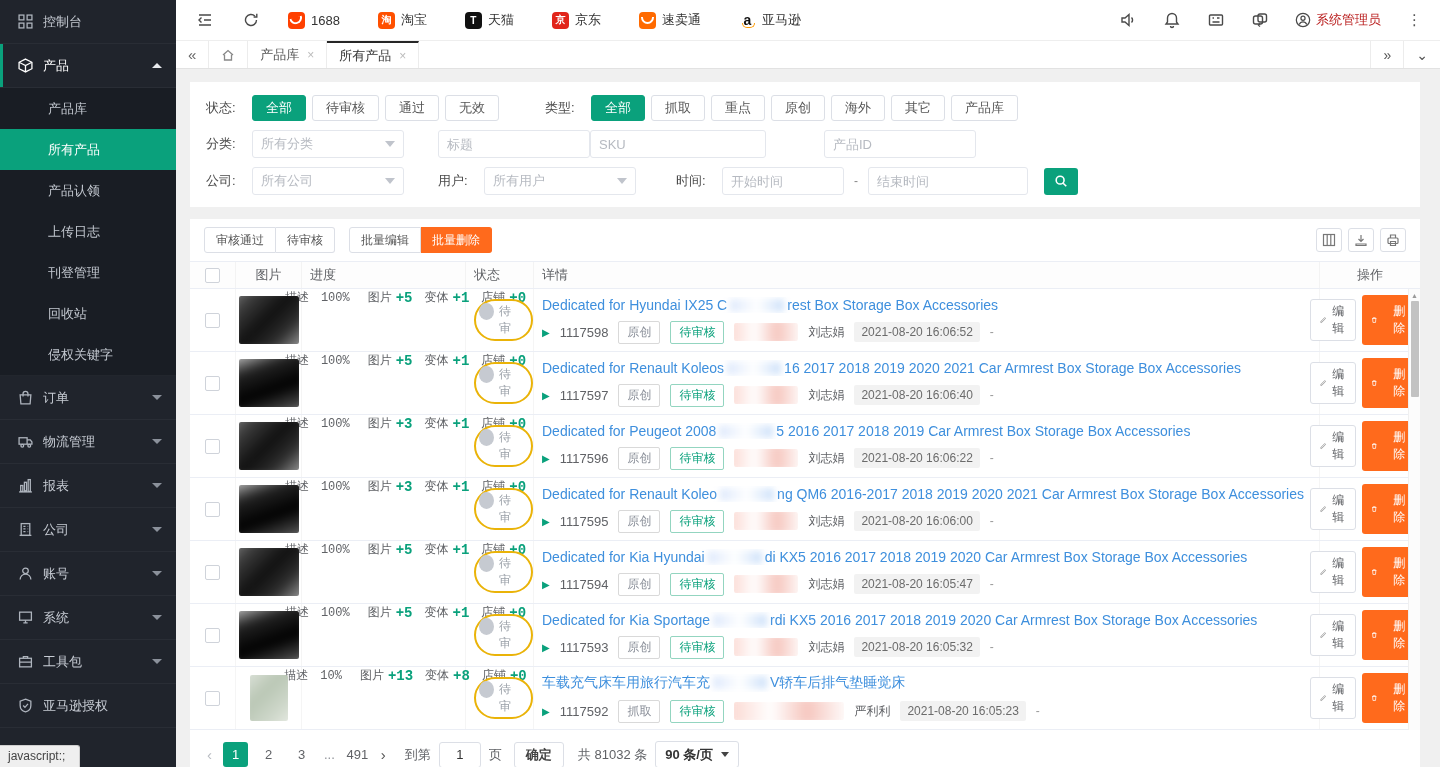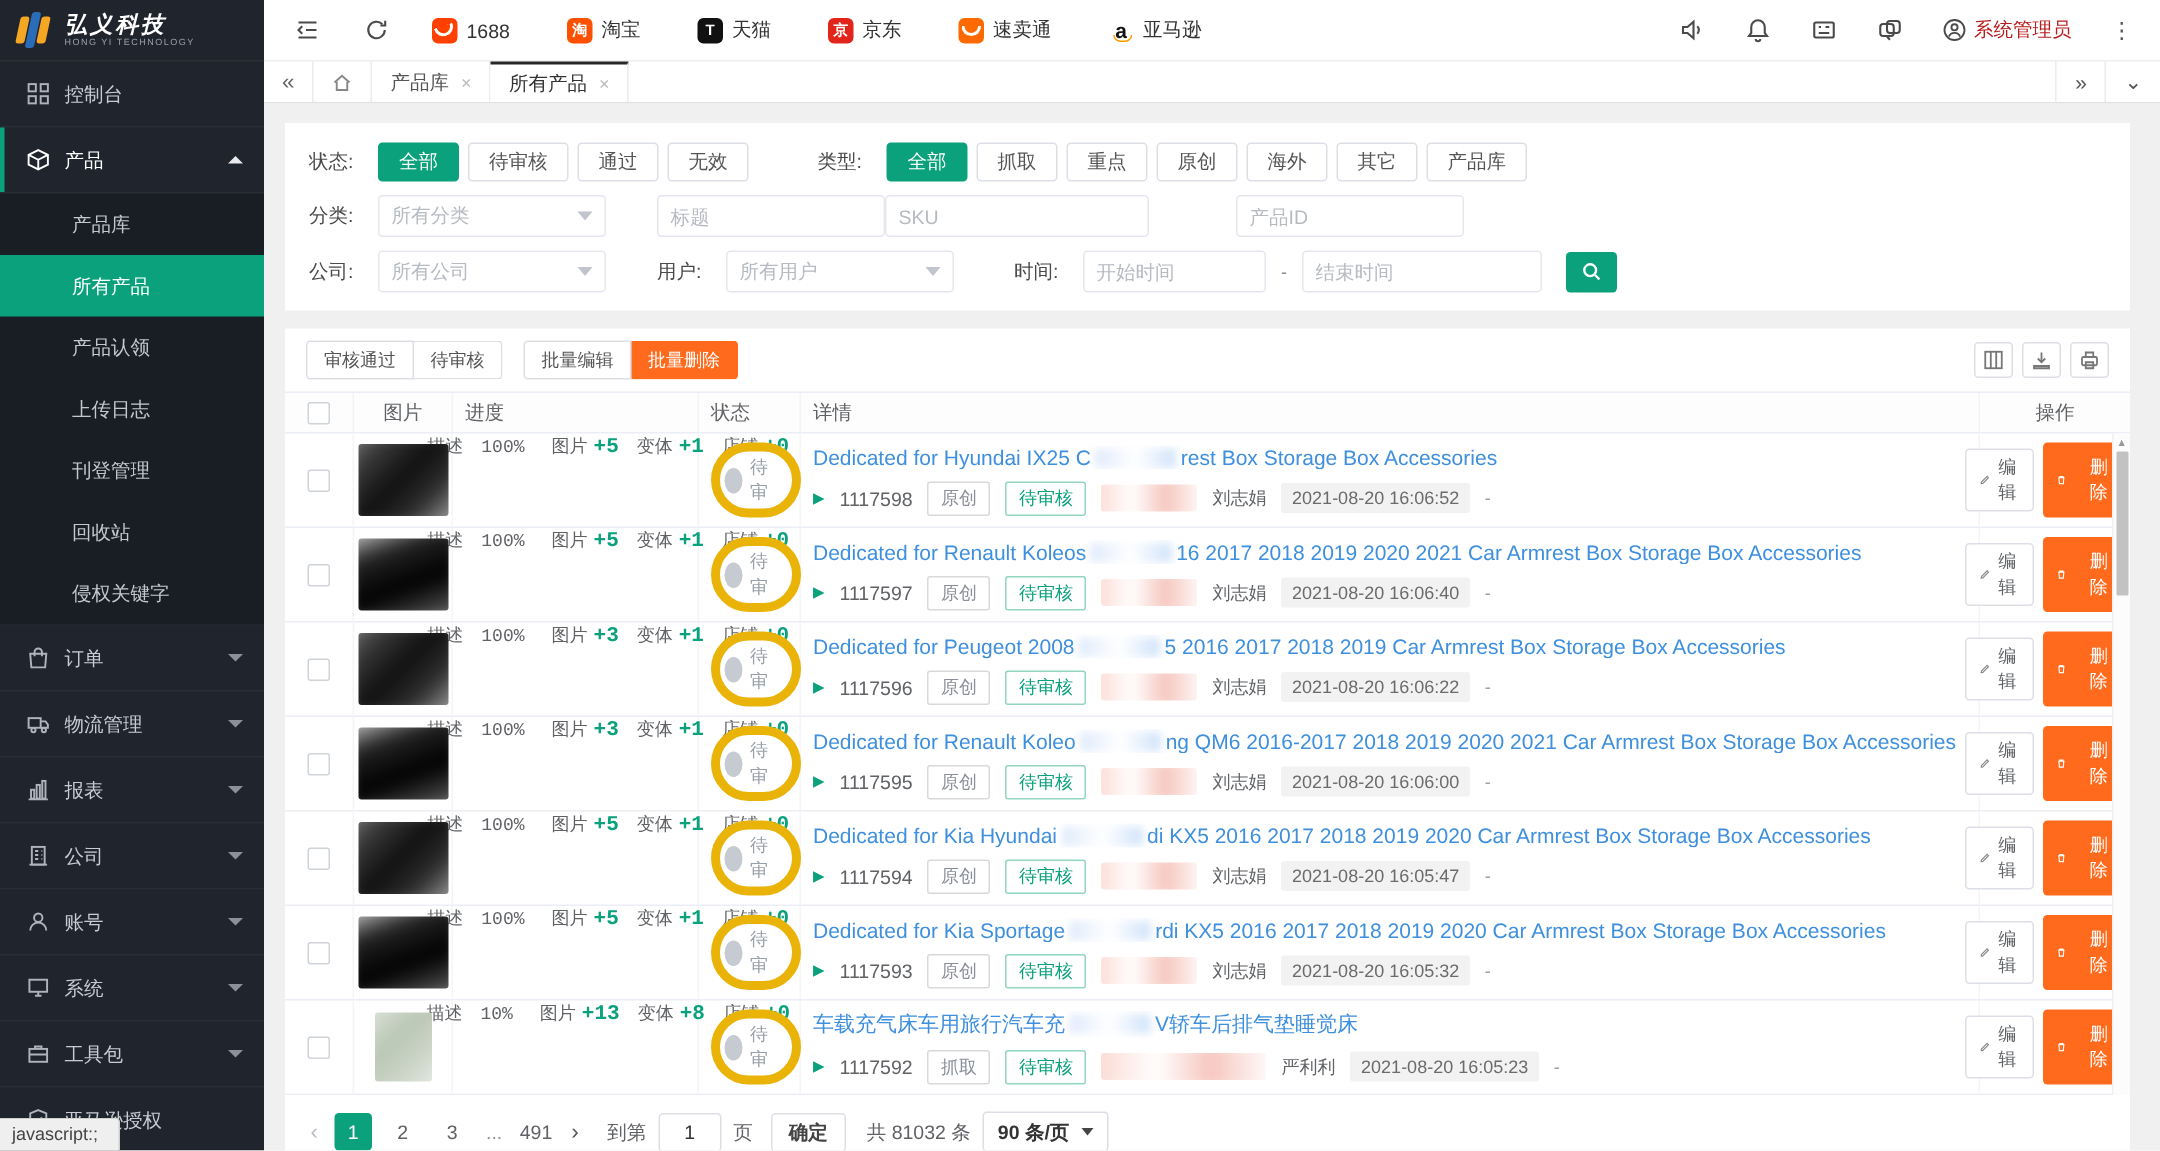--- a/index.html
+++ b/index.html
@@ -120,21 +120,21 @@
   .prog-line { display:flex; align-items:center; gap:6px; width:100%; padding-right:10px; }
   .plabel { color:#606266; font-size:12px; flex:none; }
   .pbar { flex:1; height:5px; background:#e9ebf0; border-radius:3px; overflow:hidden; }
   .pfill { display:block; height:100%; background:#3f9bfa; border-radius:3px; }
   .ppct { color:#606266; font-size:12px; flex:none; }
   .pvals { display:flex; align-items:center; gap:4px; }
   .pvals .plabel { margin-left:8px; }
   .pvals .plabel:first-child { margin-left:0; }
   .pval { color:#0aa17c; font-size:14px; font-weight:bold; }
 
-  .pill { display:inline-flex; align-items:center; gap:5px; border:6px solid #eab308; border-radius:999px; padding:2px 11px 2px 3px; background:#fff; color:#9aa0a8; font-size:12px; cursor:pointer; }
+  .pill { display:inline-flex; gap:5px; border:2px solid #eab308; border-radius:999px; padding:2px 11px 2px 3px; background:#fff; color:#9aa0a8; font-size:12px; cursor:pointer; }
   .pill-dot { width:17px; height:17px; border-radius:50%; background:#c6cad1; }
 
   .c-detail { flex-direction:column; align-items:flex-start !important; justify-content:center; gap:8px; }
   .ptitle { color:#3e8fdd; font-size:14px; text-decoration:none; cursor:pointer; white-space:nowrap; overflow:hidden; max-width:770px; }
   .blur-inline { display:inline-block; width:54px; height:13px; vertical-align:-2px; border-radius:2px; margin:0 3px; background:linear-gradient(90deg,#dfeafc,#ffffff,#cfe2fa); filter:blur(3px); }
   .meta { display:flex; align-items:center; gap:10px; font-size:12px; color:#606266; }
   .play { color:#0aa17c; font-size:10px; cursor:pointer; }
   .pid { color:#606266; font-size:13px; }
   .tag { border:1px solid #d9d9d9; border-radius:2px; padding:2px 8px; color:#8a8f99; background:#fff; font-size:12px; }
   .tag.teal { color:#0aa17c; border-color:#93d5c0; }
@@ -169,31 +169,20 @@
 
   
   .statusbar { position:fixed; left:0; bottom:0; background:#efefef; border:1px solid #cfcfcf; border-left:none; border-bottom:none; border-top-right-radius:3px; padding:3px 14px 4px 8px; font-size:12px; color:#444; }
 </style>
 </head>
 <body>
 
 <div class="app">
 
   <aside class="sidebar">
-    <div class="logo">
-      <div class="logo-mark">
-          <i class="b1"></i>
-          <i class="b2"></i>
-          <i class="b3"></i>
-        </div>
-      <div>
-        <div class="logo-title">弘义科技</div>
-        <div class="logo-sub">HONG YI TECHNOLOGY</div>
-      </div>
-    </div>
     <nav class="snav">
       <div class="sitem">
         <svg viewBox="0 0 14 14">
             <rect x="1" y="1" width="4.5" height="4.5"></rect>
             <rect x="8.5" y="1" width="4.5" height="4.5"></rect>
             <rect x="1" y="8.5" width="4.5" height="4.5"></rect>
             <rect x="8.5" y="8.5" width="4.5" height="4.5"></rect>
           </svg>
         <span class="slabel">控制台</span>
       </div>

